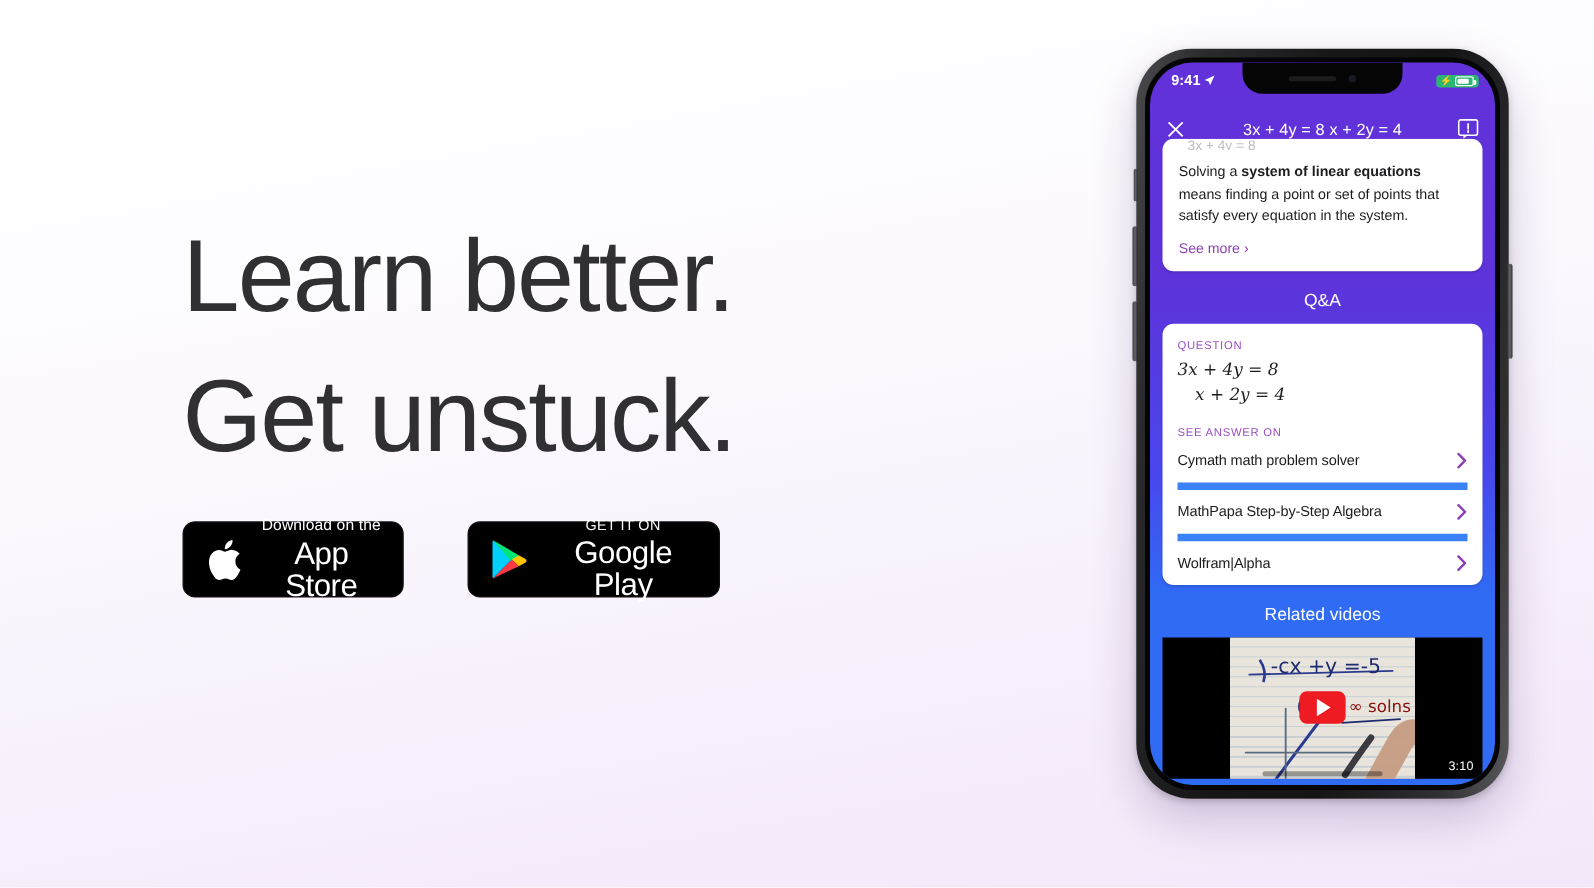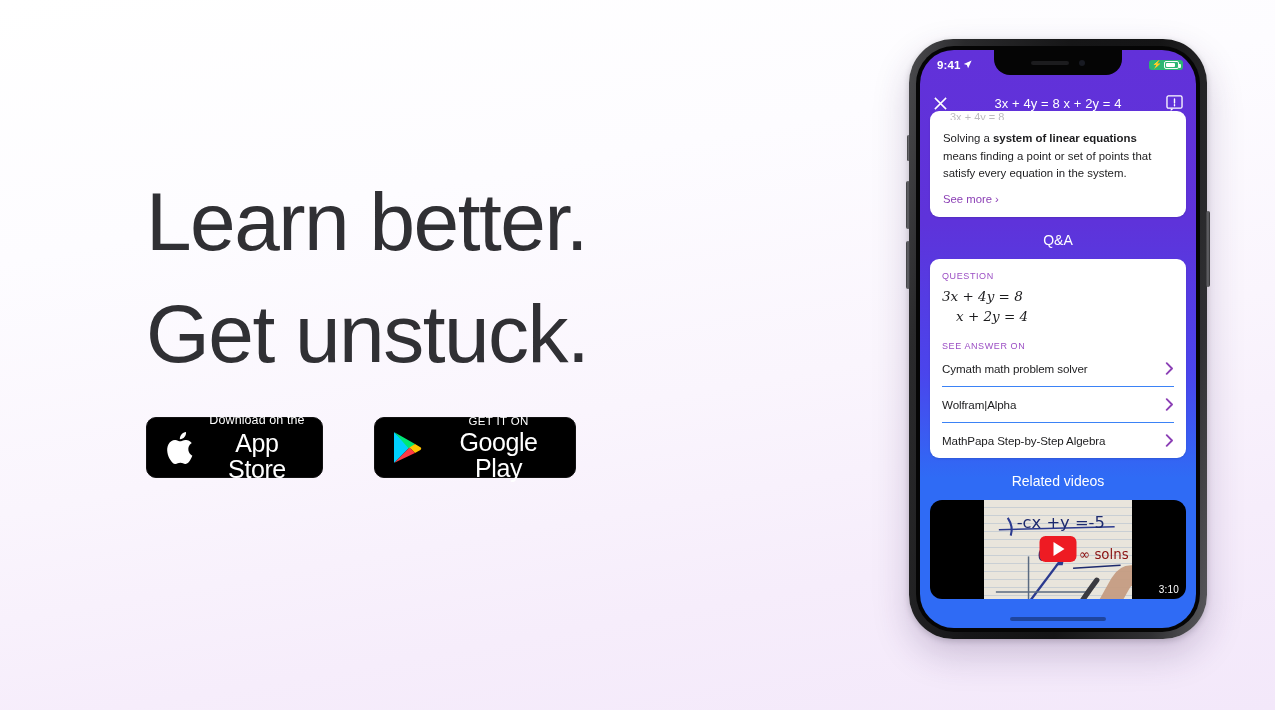--- a/index.html
+++ b/index.html
@@ -200,31 +200,31 @@
     font-family: "DejaVu Serif", serif;
     font-size: 13.5px; color: #1c1c1e; line-height: 1.5;
     font-style: italic;
   }
   .qa-eq .l1 { margin-top: 5px; }
   .qa-eq .l2 { padding-left: 14px; }
   .qa-label2 { margin-top: 14px; font-size: 9px; letter-spacing: .6px; color: #9b4ec4; font-weight: 500; }
   .qa-row {
     display: flex; align-items: center; justify-content: space-between;
     padding: 11px 0 11px;
-    border-bottom: 1px solid #3b82f6;
+    border-bottom: 6px solid #3b82f6;
     cursor: pointer;
   }
   .qa-row:last-child { border-bottom: none; }
   .qa-row-label { font-size: 11.6px; color: #1c1c1e; letter-spacing: -.1px; }
   .chev { width: 9px; height: 13px; flex: none; }
 
   
   .video-card {
-    margin: 0 10px; background: #000; border-radius: 12px; overflow: hidden;
-    position: relative; height: 99px; cursor: pointer;
+    margin: 0 10px; background: #000; border-radius: 0; overflow: hidden;
+    position: relative; height: 113px; cursor: pointer;
   }
   .video-thumb {
     position: absolute; left: 21%; top: 0; width: 58%; height: 100%;
     background:
       repeating-linear-gradient(180deg, #e9e5dc 0px, #e9e5dc 7px, #c9cfd4 7px, #c9cfd4 8px),
       #e9e5dc;
   }
   .video-scribble { position: absolute; inset: 0; }
   .play-btn {
     position: absolute; left: 50%; top: 50%; transform: translate(-50%,-50%);
@@ -344,27 +344,27 @@
           </div>
           <div class="qa-label2">SEE ANSWER ON</div>
 
           <div class="qa-row">
             <span class="qa-row-label">Cymath math problem solver</span>
             <svg class="chev" viewBox="0 0 9 14">
                 <path d="M1.5 1.2 7.2 7l-5.7 5.8" fill="none" stroke="#8b3fb5" stroke-width="2" stroke-linecap="round" stroke-linejoin="round"></path>
               </svg>
           </div>
           <div class="qa-row">
-            <span class="qa-row-label">Wolfram|Alpha</span>
+            <span class="qa-row-label">MathPapa Step-by-Step Algebra</span>
             <svg class="chev" viewBox="0 0 9 14">
                 <path d="M1.5 1.2 7.2 7l-5.7 5.8" fill="none" stroke="#8b3fb5" stroke-width="2" stroke-linecap="round" stroke-linejoin="round"></path>
               </svg>
           </div>
           <div class="qa-row">
-            <span class="qa-row-label">MathPapa Step-by-Step Algebra</span>
+            <span class="qa-row-label">Wolfram|Alpha</span>
             <svg class="chev" viewBox="0 0 9 14">
                 <path d="M1.5 1.2 7.2 7l-5.7 5.8" fill="none" stroke="#8b3fb5" stroke-width="2" stroke-linecap="round" stroke-linejoin="round"></path>
               </svg>
           </div>
         </div>
 
         <div class="section-title">Related videos</div>
 
         <div class="video-card">
           <div class="video-thumb">

